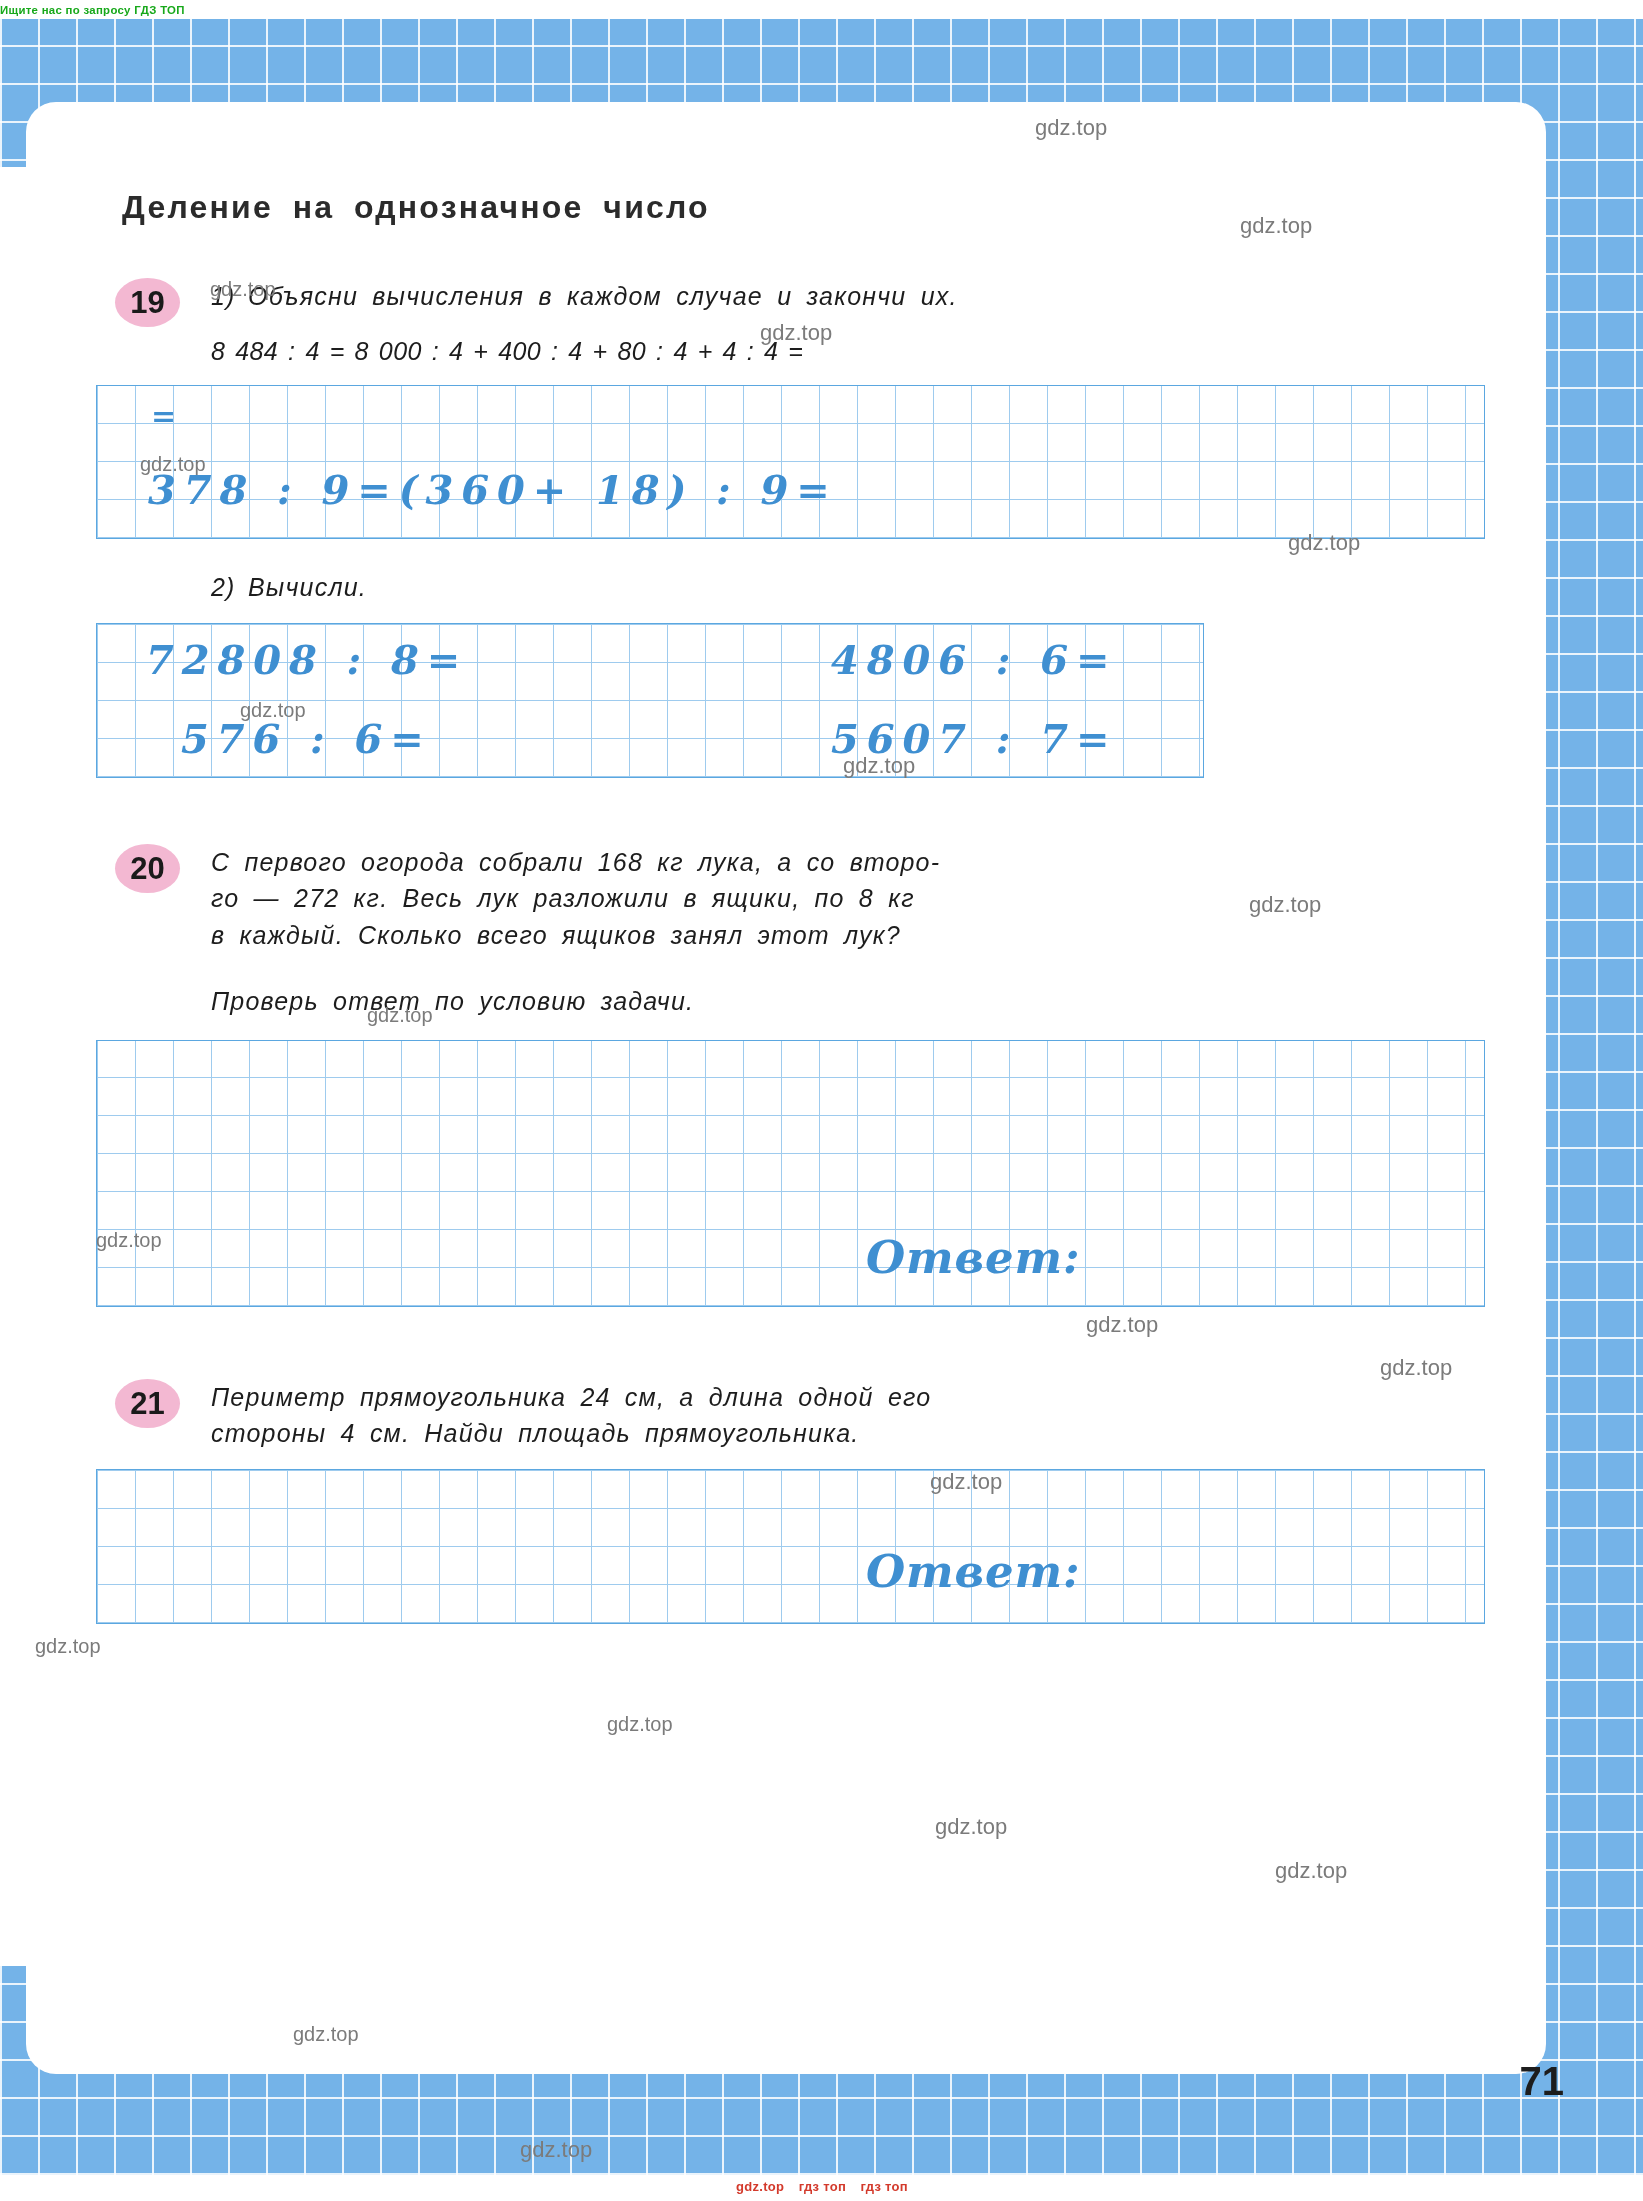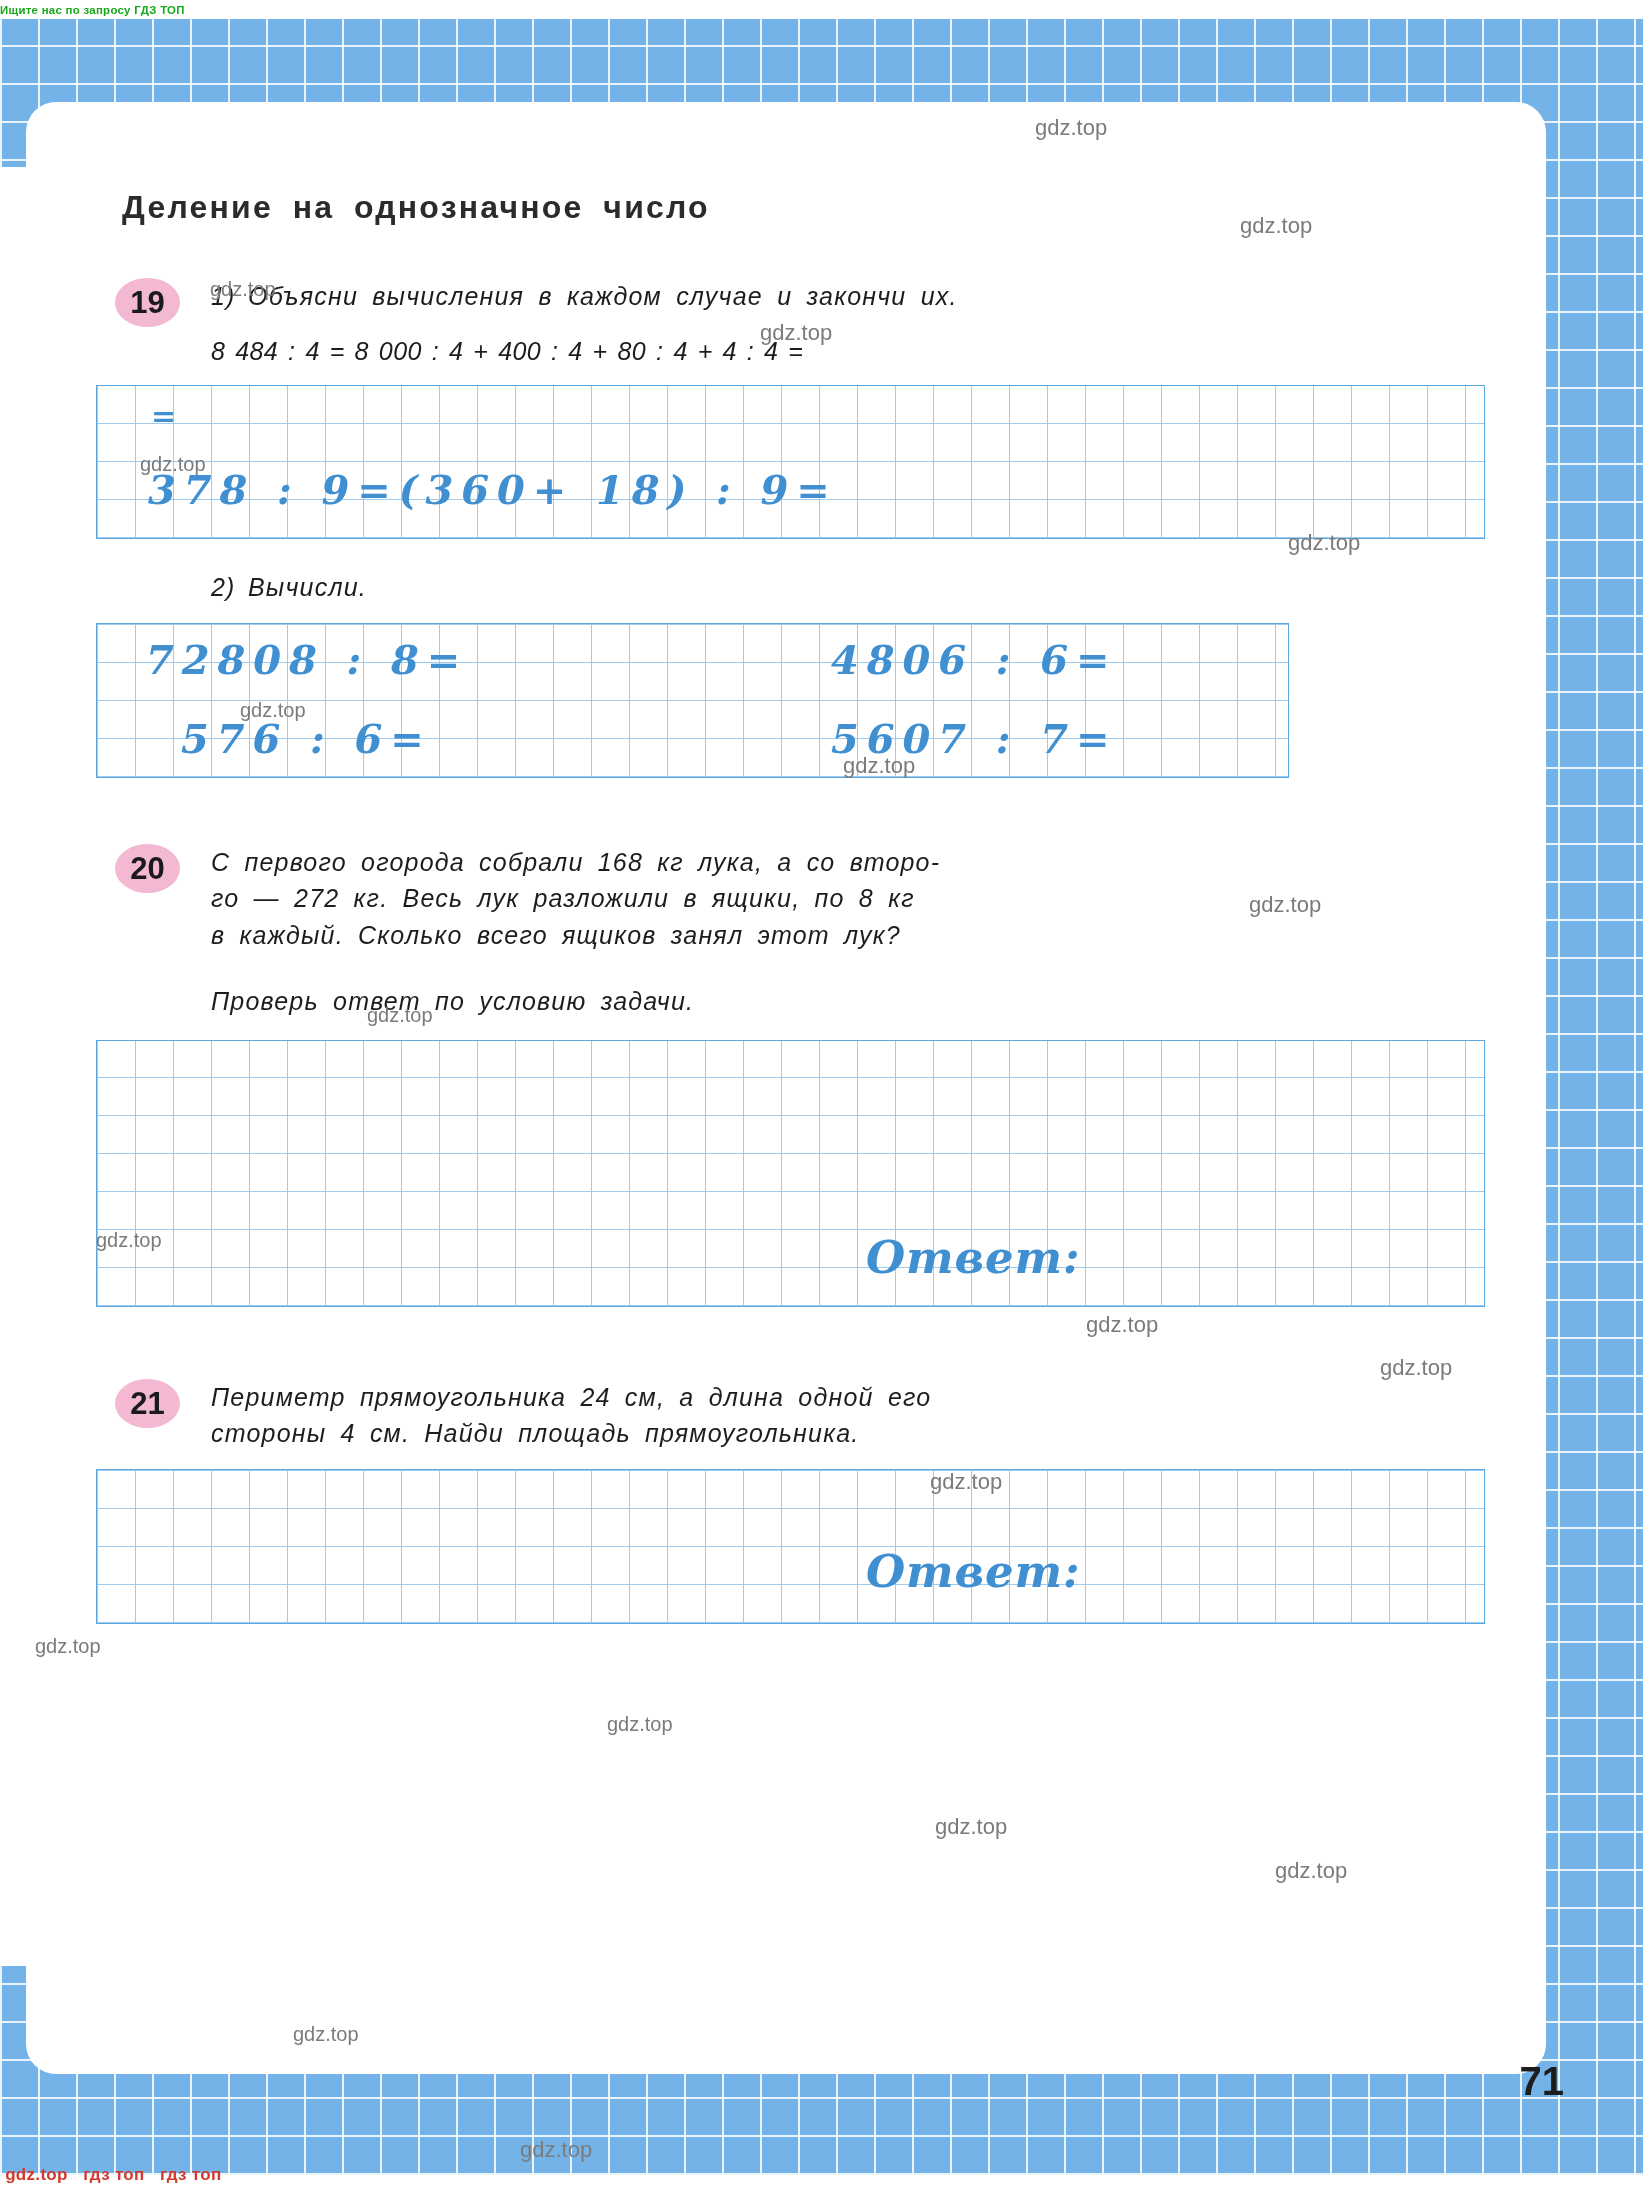--- a/index.html
+++ b/index.html
@@ -21,25 +21,25 @@
     top: 3.5px;
     left: 0;
     width: 100%;
     font-size: 11.4px;
     font-weight: bold;
     color: #17a81a;
     letter-spacing: 0.3px;
   }
   .promo-bottom {
     position: absolute;
-    bottom: 17px;
+    bottom: 8px;
     left: 0;
     width: 100%;
-    text-align: left;
-    font-size: 17px;
+    text-align: center;
+    font-size: 13px;
     font-weight: bold;
     color: #d33a2c;
     letter-spacing: 0.3px;
   }
   .promo-bottom span { margin: 0 5.2px; }
 
   
   .page {
     position: absolute;
     left: 0;
@@ -225,21 +225,21 @@
       <span class="hand eq" style="left:54px;top:12.2px;">=</span>
       <span class="hand big" style="left:51px;top:80px;">378 : 9=(360+ 18) : 9=</span>
     </div>
 
     <div class="task-body" style="margin-top:30px;">
       <p>
         <span class="sub-label">2)</span><span>Вычисли.</span>
       </p>
     </div>
 
-    <div class="grid-box" style="width:1193px;height:155px;margin-left:-19px;margin-top:14px;">
+    <div class="grid-box" style="width:1108px;height:155px;margin-left:-19px;margin-top:14px;">
       <span class="hand big" style="left:49px;top:12.2px;">72808 : 8=</span>
       <span class="hand big" style="left:734px;top:12.2px;">4806 : 6=</span>
       <span class="hand big" style="left:84px;top:91px;">576 : 6=</span>
       <span class="hand big" style="left:734px;top:91px;">5607 : 7=</span>
     </div>
 
     <div class="task" style="margin-top:66px;">
       <div class="task-num">20</div>
       <div class="task-body">
         <p style="margin-bottom:30px;">

